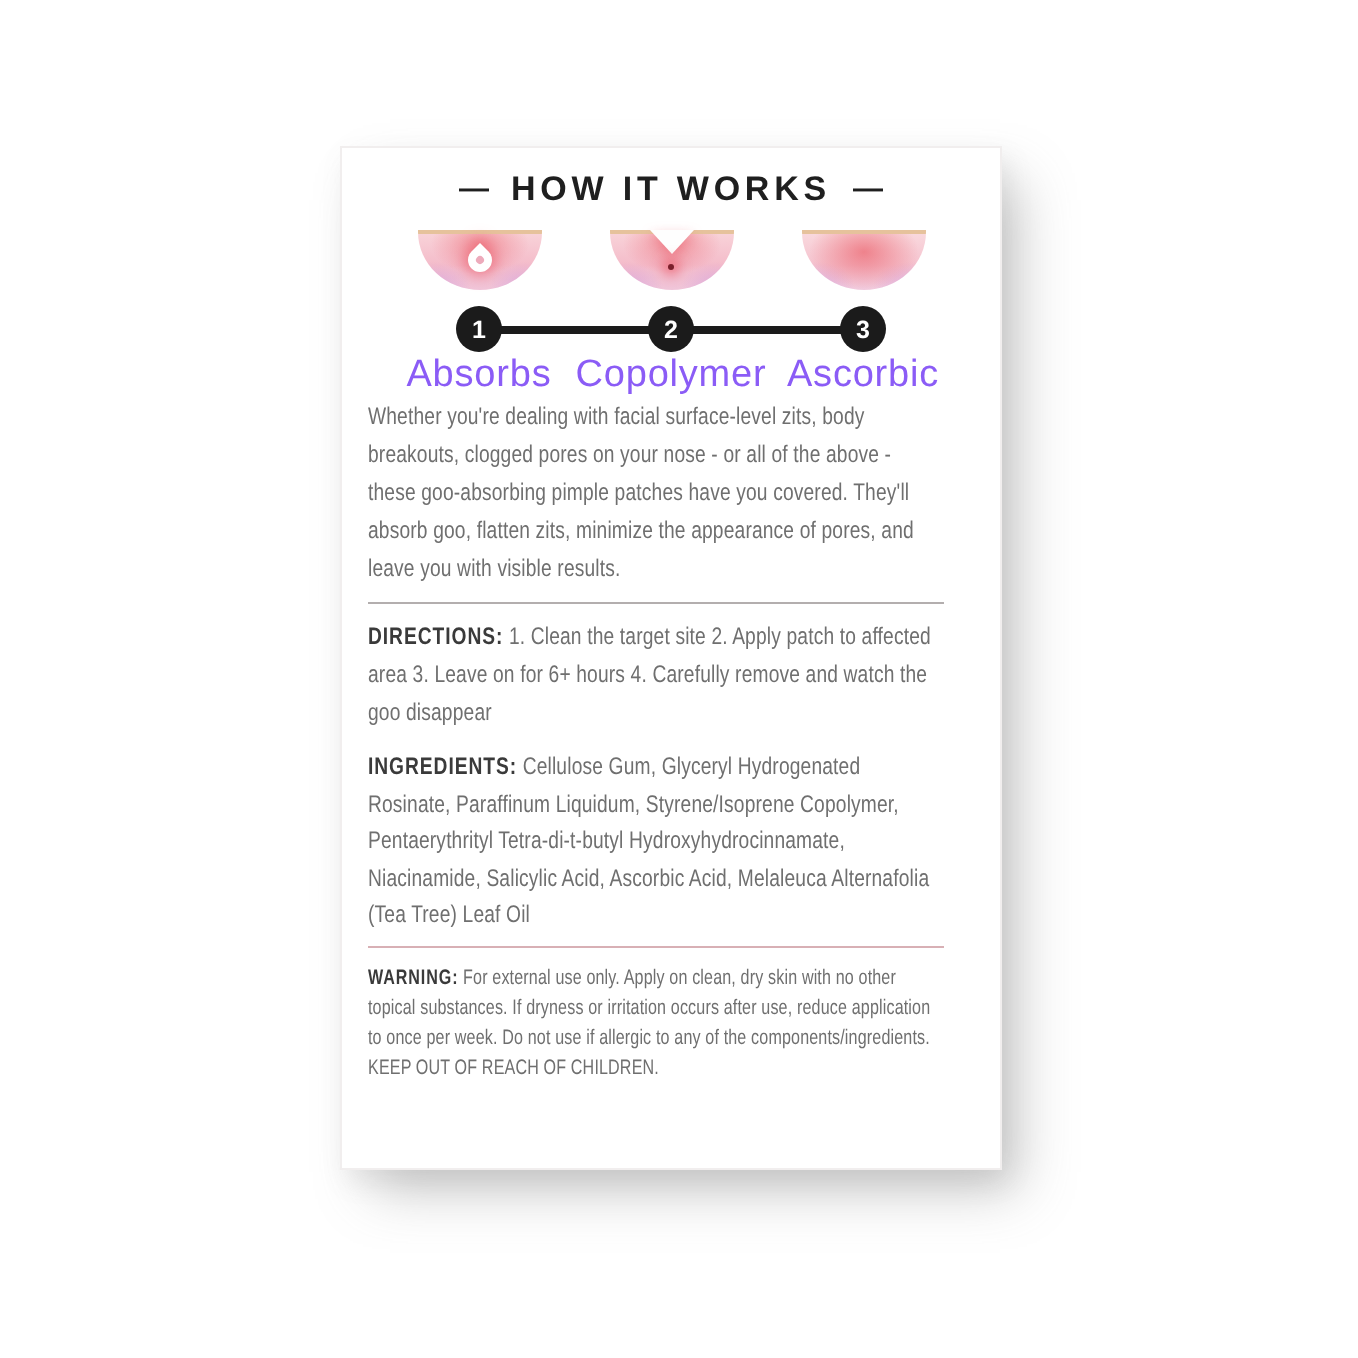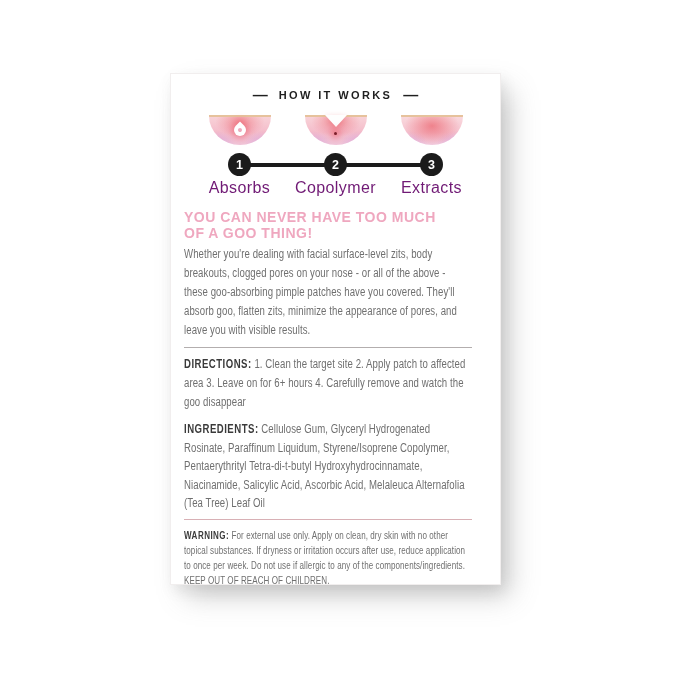--- a/index.html
+++ b/index.html
@@ -22,21 +22,21 @@
     background:#ffffff;
     border:1px solid #f1eeee;
     box-shadow:12px 14px 26px -4px rgba(110,110,110,0.38), 3px 6px 12px rgba(120,120,120,0.12);
     padding:13px 13px 0 13px;
     overflow:hidden;
   }
 
   
   .hiw{display:flex;align-items:center;justify-content:center;gap:11px;height:16px;}
   .hiw .dash{font-size:15px;font-weight:bold;color:#1f1f1f;line-height:10px;}
-  .hiw-title{font-size:11px;font-weight:bold;letter-spacing:2.4px;color:#1f1f1f;}
+  .hiw-title{font-size:17px;font-weight:bold;letter-spacing:2.4px;color:#1f1f1f;}
 
   
   .triptych{width:288px;margin:12px auto 0;display:flex;}
   .col{width:96px;display:flex;flex-direction:column;align-items:center;position:relative;}
 
   
   .patch{
     position:relative;width:62px;height:30px;
     border-top:2px solid var(--patch-edge-tan,#e6c29c);
     border-radius:0 0 62px 62px / 0 0 58px 58px;
@@ -72,21 +72,21 @@
   }
 
   
   .timeline{margin-top:8px;position:relative;}
   .tline{position:absolute;top:10px;left:48px;right:48px;height:4px;background:var(--timeline-black,#1b1b1b);border-radius:2px;}
   .circle{
     width:23px;height:23px;border-radius:50%;background:var(--timeline-black,#1b1b1b);
     color:#ffffff;font-weight:bold;font-size:12.5px;
     display:flex;align-items:center;justify-content:center;z-index:1;
   }
-  .step-label{margin-top:4px;font-size:16px;line-height:15px;color:#701a75;letter-spacing:0.4px;}
+  .step-label{margin-top:4px;font-size:19px;line-height:15px;color:#8b5cf6;letter-spacing:0.4px;}
 
   
   .headline{margin:14px 0 0 0;width:288px;}
   .headline span{display:block;white-space:nowrap;font-size:14px;font-weight:bold;letter-spacing:0.5px;line-height:16px;color:var(--accent-pink,#efa7bf);}
   .para{
     width:360px;transform:scaleX(0.8);transform-origin:0 0;
     font-size:12px;line-height:19px;color:var(--body-text,#6f6f6f);letter-spacing:0.1px;
   }
   .intro{margin-top:4px;}
   .plabel{font-weight:bold;color:var(--label-text,#3a3a3a);letter-spacing:0.6px;}
@@ -131,28 +131,24 @@
       <div class="col step">
         <span class="circle">1</span>
         <span class="step-label">Absorbs</span>
       </div>
       <div class="col step">
         <span class="circle">2</span>
         <span class="step-label">Copolymer</span>
       </div>
       <div class="col step">
         <span class="circle">3</span>
-        <span class="step-label">Extracts</span>
+        <span class="step-label">Ascorbic</span>
       </div>
     </div>
 
-    <h2 class="headline">
-      <span>YOU CAN NEVER HAVE TOO MUCH</span>
-      <span>OF A GOO THING!</span>
-    </h2>
 
     <p class="para intro">Whether you're dealing with facial surface-level zits, body breakouts, clogged pores on your nose - or all of the above - these goo-absorbing pimple patches have you covered.  They'll absorb goo, flatten zits, minimize the appearance of pores, and leave you with visible results.</p>
 
     <hr class="divider gray">
 
     <p class="para directions"><strong class="plabel">DIRECTIONS:</strong> <span>1. Clean the target site 2. Apply patch to affected area 3. Leave on for 6+ hours 4. Carefully remove and watch the goo disappear</span></p>
 
     <p class="para ingredients"><strong class="plabel">INGREDIENTS:</strong> <span>Cellulose Gum, Glyceryl Hydrogenated Rosinate, Paraffinum Liquidum, Styrene/Isoprene Copolymer, Pentaerythrityl Tetra-di-t-butyl Hydroxyhydrocinnamate, Niacinamide, Salicylic Acid, Ascorbic Acid, Melaleuca Alternafolia (Tea Tree) Leaf Oil</span></p>
 
     <hr class="divider pink">

